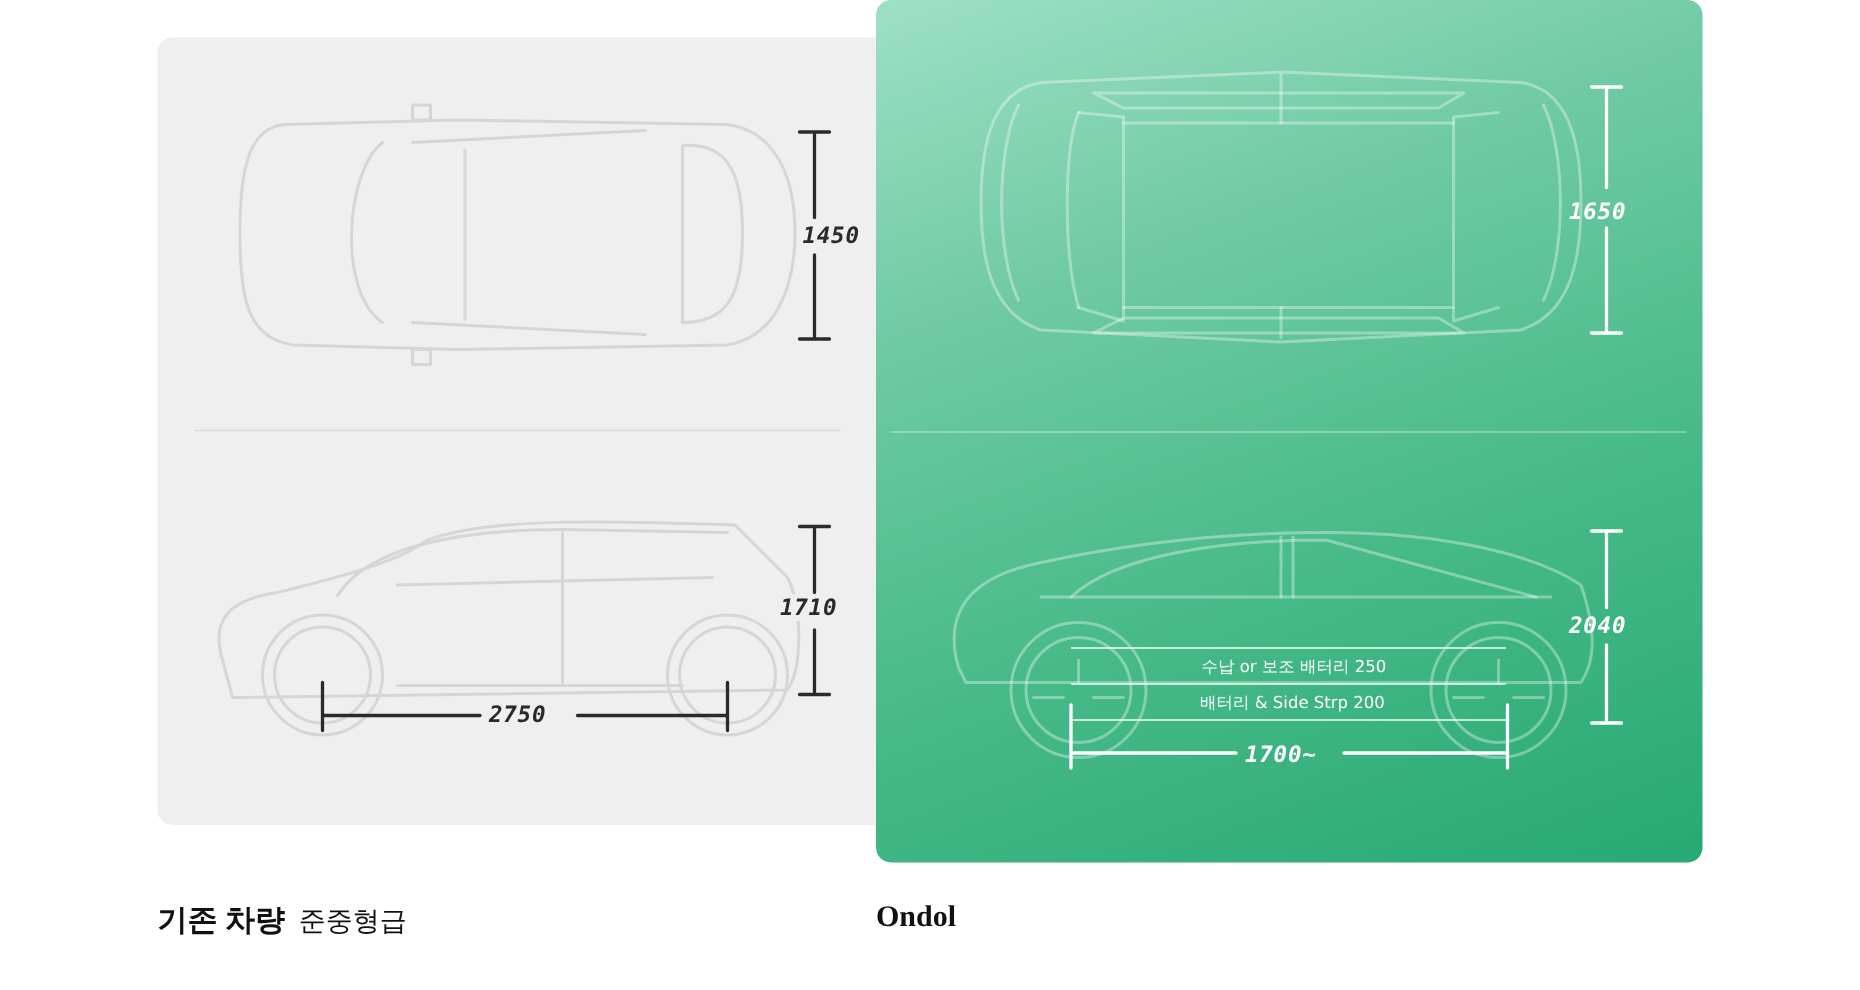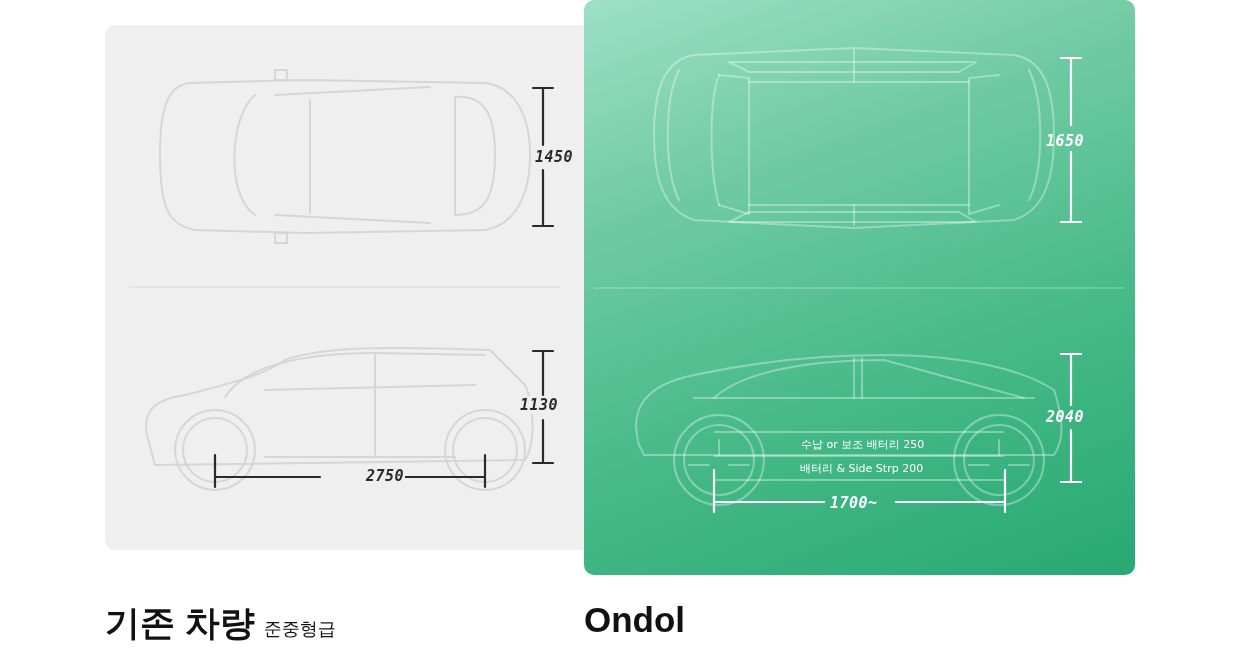--- a/index.html
+++ b/index.html
@@ -6,21 +6,21 @@
   body { width:1240px; height:660px; background:#ffffff; position:relative; overflow:hidden; font-family:"DejaVu Sans", sans-serif; }
   .panel-old { position:absolute; left:105px; top:25px; width:500px; height:525px; background:#efefef; border-radius:10px; }
   .panel-new { position:absolute; left:584px; top:0; width:551px; height:575px; border-radius:10px;
      background: linear-gradient(160deg, #9ee0c6 0%, #6fcaa4 30%, #45b987 65%, #27a973 100%); overflow:hidden; }
   svg { position:absolute; left:0; top:0; }
   .dim { font-family:"DejaVu Sans Mono", monospace; font-style:italic; font-weight:bold; font-size:15px; position:absolute; letter-spacing:0.5px; }
   .dim.dark { color:#2a2a2a; background:#efefef; padding:0 1px; }
   .dim.light { color:#ffffff; }
   .lbl { position:absolute; color:#ffffff; font-size:11px; font-family:"DejaVu Sans", sans-serif; white-space:nowrap; }
   .caption { position:absolute; top:600px; color:#111111; }
-  .caption .main { font-size:35px; font-weight:bold; font-family:Liberation Sans, sans-serif; }
+  .caption .main { font-size:20px; font-weight:bold; font-family:Liberation Serif, serif; }
   .caption .sub { font-size:18px; font-weight:normal; margin-left:4px; font-family:Liberation Serif, serif; }
 </style>
 </head>
 <body>
 
 <div class="panel-old">
   <svg width="500" height="525" viewBox="0 0 500 525">
     <g fill="none" stroke="#d6d6d6" stroke-width="2" stroke-linecap="round" stroke-linejoin="round">
 
       <path d="M85 58 C60 60 55 90 55 130 C55 175 60 200 90 205 L200 208 L380 205 C410 200 425 170 425 130 C425 90 410 62 380 58 L200 55 Z"></path>
@@ -46,22 +46,22 @@
     <g fill="none" stroke="#2a2a2a" stroke-width="2.2" stroke-linecap="round">
 
       <path d="M428 63 L448 63 M438 63 L438 120 M438 145 L438 200 M428 201 L448 201"></path>
 
       <path d="M428 326 L448 326 M438 326 L438 370 M438 395 L438 438 M428 438 L448 438"></path>
 
       <path d="M110 430 L110 462 M380 430 L380 462 M110 452 L215 452 M280 452 L380 452"></path>
     </g>
   </svg>
   <span class="dim dark" style="left:429px; top:123px;">1450</span>
-  <span class="dim dark" style="left:414px; top:371px;">1130</span>
-  <span class="dim dark" style="left:220px; top:442px;margin-left:40px;">2750</span>
+  <span class="dim dark" style="left:414px; top:371px;">1710</span>
+  <span class="dim dark" style="left:220px; top:442px;">2750</span>
 </div>
 
 <div class="panel-new">
   <svg width="551" height="575" viewBox="0 0 551 575">
     <g fill="none" stroke="rgba(255,255,255,0.35)" stroke-width="2" stroke-linecap="round" stroke-linejoin="round">
 
       <path d="M110 55 C80 60 70 90 70 135 C70 180 80 210 110 220 L270 228 L430 220 C460 210 470 180 470 135 C470 90 460 60 430 55 L270 48 Z"></path>
       <path d="M95 70 C80 100 80 170 95 200"></path>
       <path d="M135 75 C125 100 125 170 135 205"></path>
       <path d="M165 78 L165 214 M165 78 L135 75 M165 214 L135 205"></path>

